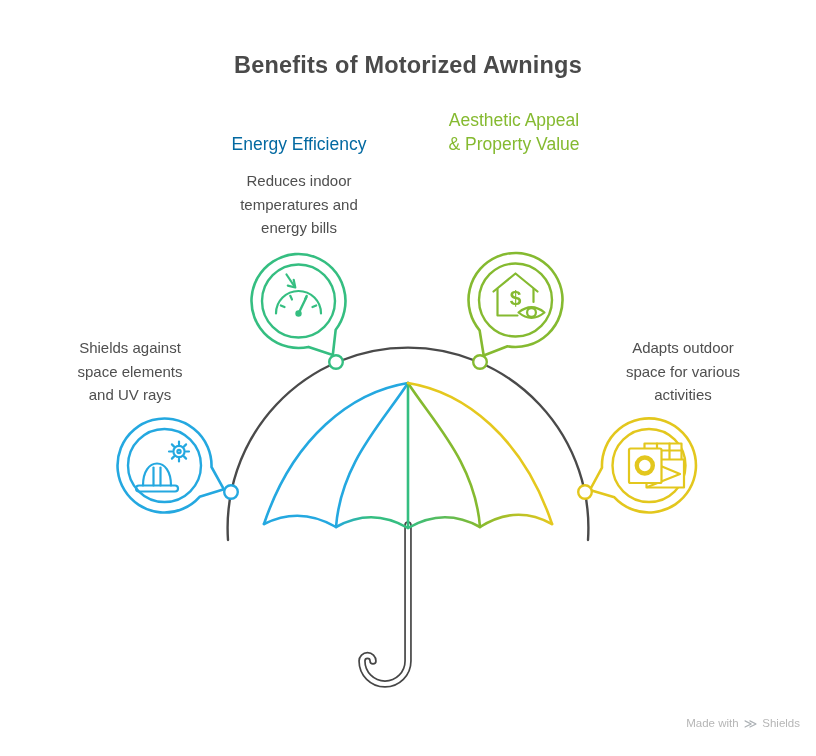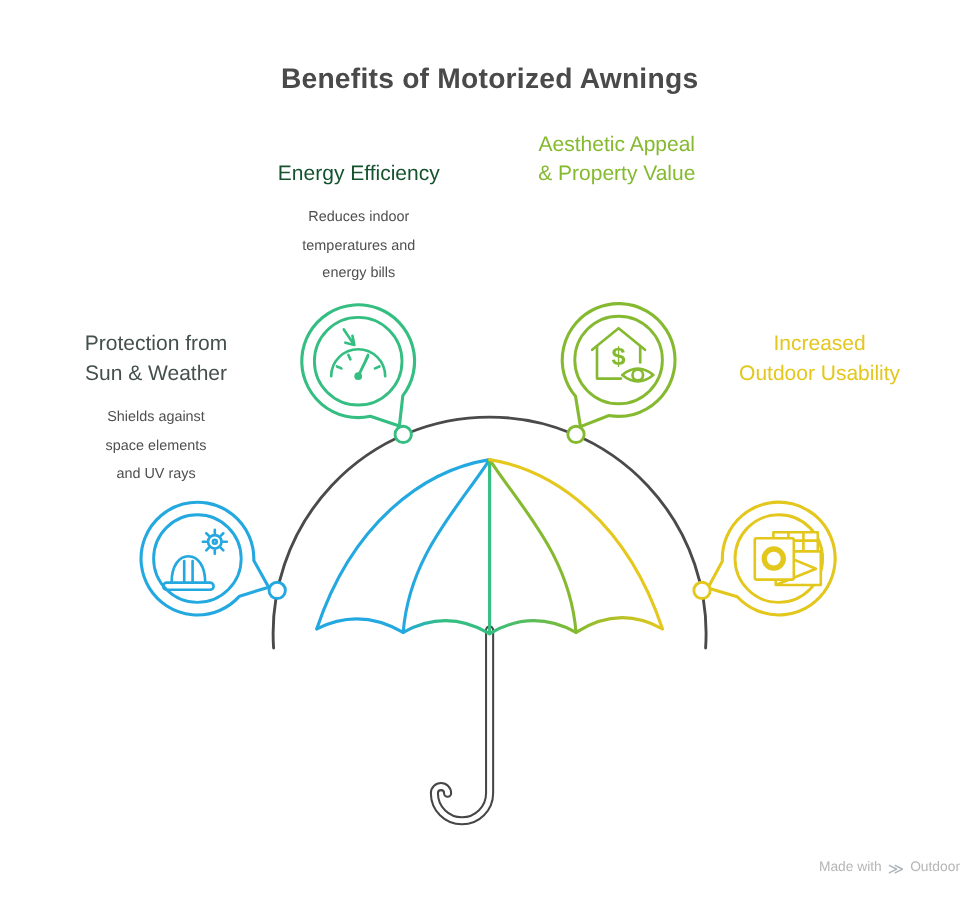--- a/index.html
+++ b/index.html
@@ -5,59 +5,58 @@
   html,body{margin:0;padding:0;background:#fff;}
   .canvas{
     position:relative;width:816px;height:756px;background:#ffffff;overflow:hidden;
     font-family:"Liberation Sans", sans-serif;
   }
   .title{
     position:absolute;left:0;top:52px;width:816px;margin:0;
     text-align:center;font-size:23.5px;font-weight:700;color:#4A4A4A;letter-spacing:.2px;
   }
   .h{position:absolute;font-size:17.5px;font-weight:500;line-height:24px;text-align:center;white-space:pre-line;}
-  .b{position:absolute;font-size:12px;font-weight:400;line-height:23.5px;text-align:center;white-space:pre-line;color:#4F4F4F;}
+  .b{position:absolute;font-size:15px;font-weight:400;line-height:23.5px;text-align:center;white-space:pre-line;color:#4F4F4F;}
   .h-protection{left:25px;top:274px;width:210px;color:#44504C;line-height:25px;}
   .b-protection{left:25px;top:336px;width:210px;}
-  .h-energy{left:202px;top:132px;width:194px;color:#14532d;}
+  .h-energy{left:202px;top:132px;width:194px;color:#0369a1;}
   .b-energy{left:202px;top:169px;width:194px;}
   .h-aesthetic{left:412px;top:108px;width:204px;color:#85BA30;}
   .b-aesthetic{left:412px;top:169px;width:204px;}
   .h-outdoor{left:581px;top:274px;width:204px;color:#E3C71D;line-height:25px;}
   .b-outdoor{left:581px;top:336px;width:204px;}
   .art{position:absolute;left:0;top:0;}
   .footer{
     position:absolute;top:717px;right:16px;display:flex;align-items:flex-start;gap:5px;
     font-size:11.5px;color:#B6B6B6;
   }
   .footer .logo{font-size:13px;color:#ADB2B6;line-height:1;}
 </style>
 </head>
 <body>
 
 <div class="canvas">
 
   <h1 class="title">Benefits of Motorized Awnings</h1>
 
-  <div class="h h-protection">Protection from
-Sun &amp; Weather</div>
   <div class="b b-protection">Shields against
 space elements
 and UV rays</div>
 
   <div class="h h-energy">Energy Efficiency</div>
   <div class="b b-energy">Reduces indoor
 temperatures and
 energy bills</div>
 
   <div class="h h-aesthetic">Aesthetic Appeal
 &amp; Property Value</div>
 
-  <div class="h h-outdoor">Increased
-Outdoor Usability</div>
+  <div class="b b-outdoor">Adapts outdoor
+space for various
+activities</div>
 
   <svg class="art" width="816" height="756" viewBox="0 0 816 756">
     <defs>
       <linearGradient id="grad-s2" gradientUnits="userSpaceOnUse" x1="336" y1="527" x2="408" y2="528">
         <stop offset="0" stop-color="#24A8E0"></stop>
           <stop offset="0.45" stop-color="#35BE81"></stop>
           <stop offset="1" stop-color="#35BE81"></stop>
       </linearGradient>
       <linearGradient id="grad-s3" gradientUnits="userSpaceOnUse" x1="408" y1="528" x2="480" y2="527">
         <stop offset="0" stop-color="#35BE81"></stop>
@@ -161,16 +160,16 @@
 
     <circle cx="231" cy="492" r="6.8" fill="#ffffff" stroke="#24A8E0" stroke-width="2.4"></circle>
     <circle cx="336" cy="362" r="6.8" fill="#ffffff" stroke="#35BE81" stroke-width="2.4"></circle>
     <circle cx="480" cy="362" r="6.8" fill="#ffffff" stroke="#85BA30" stroke-width="2.4"></circle>
     <circle cx="585" cy="492" r="6.8" fill="#ffffff" stroke="#E3C71D" stroke-width="2.4"></circle>
   </svg>
 
   <div class="footer">
     <span>Made with</span>
     <span class="logo">≫</span>
-    <span>Outdoor</span>
+    <span>Shields</span>
   </div>
 
 </div>
 
 </body></html>

